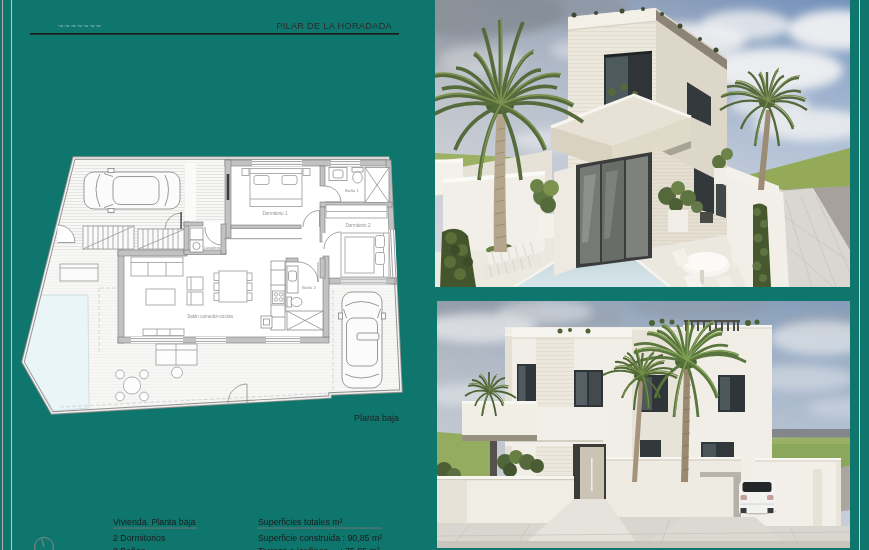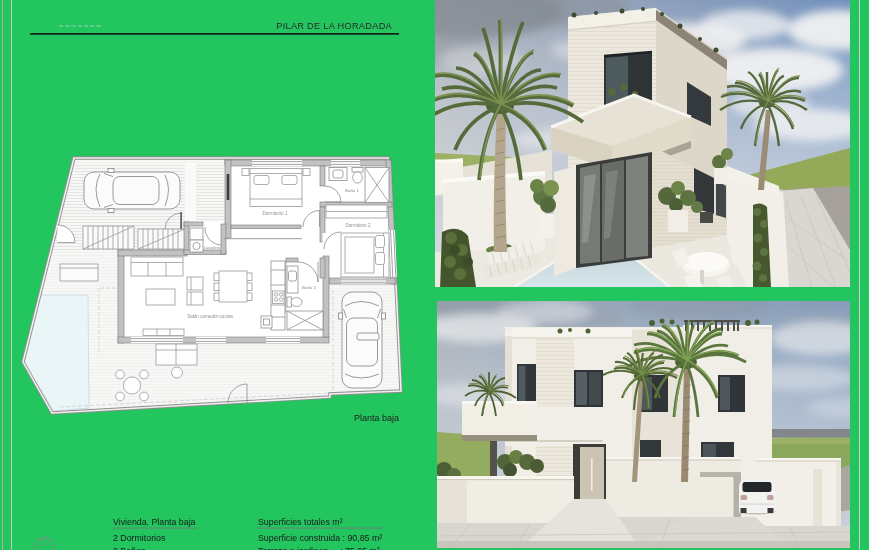--- a/index.html
+++ b/index.html
@@ -1,16 +1,16 @@
 <!DOCTYPE html>
 <html><head>
 <meta charset="utf-8">
 <style>
   html,body{margin:0;padding:0;background:#ffffff;}
-  #page{position:relative;width:869px;height:550px;background:#22c55e;overflow:hidden;
+  #page{position:relative;width:869px;height:550px;background:#0f766e;overflow:hidden;
         font-family:"Liberation Sans",sans-serif;}
   svg{position:absolute;left:0;top:0;}
 </style>
 </head>
 <body>
 <div id="page">
 <svg width="869" height="550" viewBox="0 0 869 550">
 <defs>
 
   <linearGradient id="skyT" x1="0" y1="0" x2="1" y2="0">

